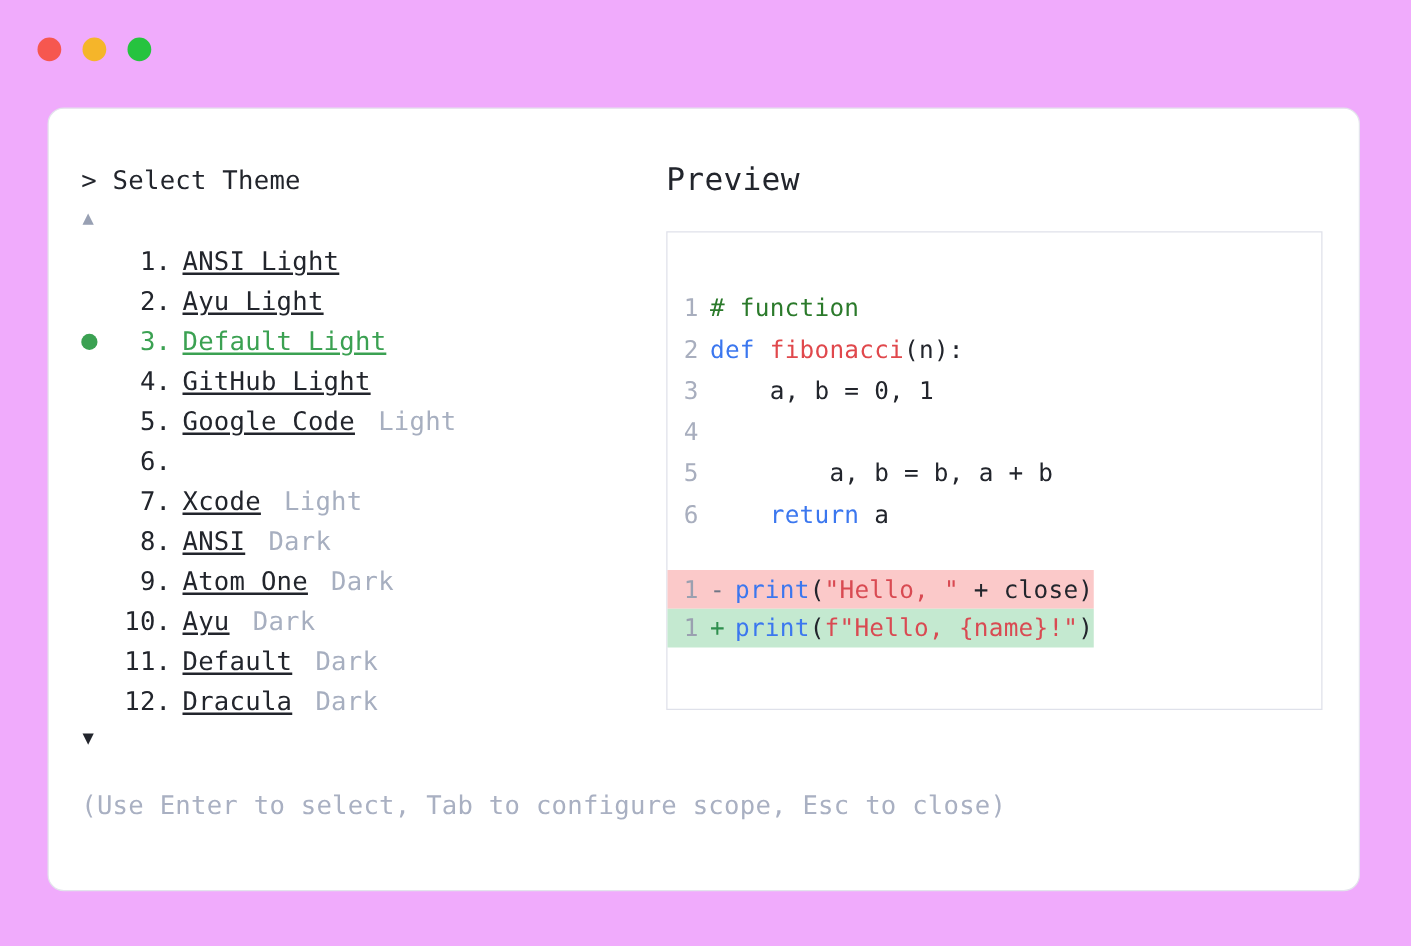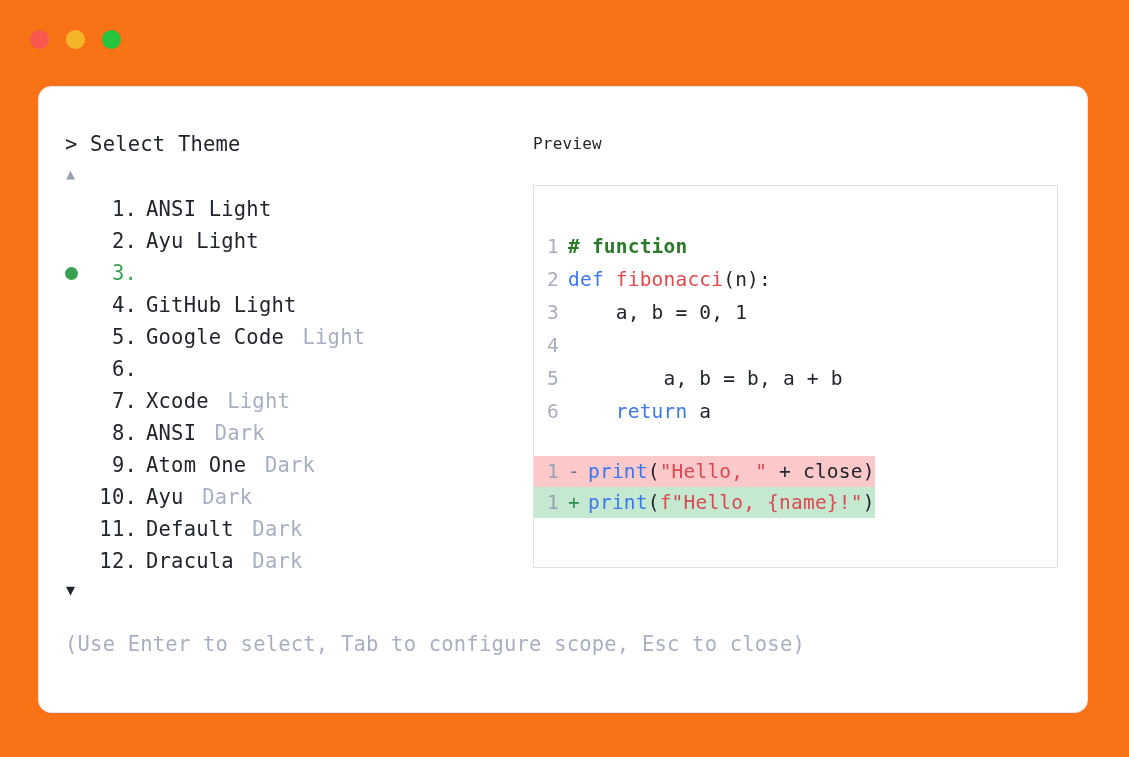--- a/index.html
+++ b/index.html
@@ -9,21 +9,21 @@
     height: 757px;
     background: #ffffff;
     font-family: "DejaVu Sans Mono", "Liberation Mono", monospace;
     -webkit-font-smoothing: antialiased;
   }
 
   .screen {
     position: relative;
     width: 1129px;
     height: 757px;
-    background: #f97316;
+    background: #f0abfc;
     overflow: hidden;
   }
 
   
   .titlebar {
     position: absolute;
     left: 30px;
     top: 30px;
     display: flex;
     gap: 17px;
@@ -106,42 +106,42 @@
     display: block;
   }
   .bullet.hidden { visibility: hidden; }
 
   .idx {
     width: 46px;
     flex: none;
     text-align: right;
     color: #22252c;
   }
-  .theme-name { color: #22252c; padding-left: 9px; }
+  .theme-name { color: #22252c; padding-left: 9px; text-decoration: underline; }
   .theme-variant { color: #a7afc0; }
 
   .row-selected .idx,
   .row-selected .idx-dot,
   .row-selected .theme-name { color: #3aa css; }
   .row-selected .idx,
   .row-selected .idx-dot,
   .row-selected .theme-name { color: #3ba152; }
 
   .help-text {
     margin-top: 30px;
     font-size: 20.5px;
     line-height: 26px;
     color: #a9b0c2;
     letter-spacing: .2px;
     white-space: pre;
   }
 
   
   .preview-label {
-    font-size: 16px;
+    font-size: 25px;
     line-height: 26px;
     color: #22252c;
     letter-spacing: .2px;
   }
 
   .preview-box {
     margin-top: 28px;
     width: 525px;
     height: 383px;
     border: 1px solid #dfe1ea;
@@ -160,21 +160,21 @@
   .lineno {
     width: 34px;
     flex: none;
     text-align: right;
     color: #a8aebe;
     padding-right: 9px;
   }
   .code-text { color: #22252c; }
 
   
-  .tok-comment  { color: #2b7a2b; font-weight: bold; }
+  .tok-comment  { color: #2b7a2b; }
   .tok-keyword  { color: #3b77ef; }
   .tok-func     { color: #e0484c; }
   .tok-builtin  { color: #3b77ef; }
   .tok-string   { color: #d94a52; }
   .tok-plain    { color: #22252c; }
   .tok-punct    { color: #22252c; }
   .tok-number   { color: #22252c; }
 
   
   .diff-block { margin-top: 28px; }
@@ -231,20 +231,21 @@
             </li>
             <li class="theme-row">
               <span class="bullet-cell"><span class="bullet hidden"></span></span>
               <span class="idx">2.</span>
               <span class="theme-name">Ayu Light</span>
               <span class="theme-variant"></span>
             </li>
             <li class="theme-row row-selected">
               <span class="bullet-cell"><span class="bullet" style="background: rgb(59, 161, 82);"></span></span>
               <span class="idx" style="color: rgb(59, 161, 82);">3.</span>
+              <span class="theme-name" style="color: rgb(59, 161, 82);">Default Light</span>
               <span class="theme-variant"></span>
             </li>
             <li class="theme-row">
               <span class="bullet-cell"><span class="bullet hidden"></span></span>
               <span class="idx">4.</span>
               <span class="theme-name">GitHub Light</span>
               <span class="theme-variant"></span>
             </li>
             <li class="theme-row">
               <span class="bullet-cell"><span class="bullet hidden"></span></span>

